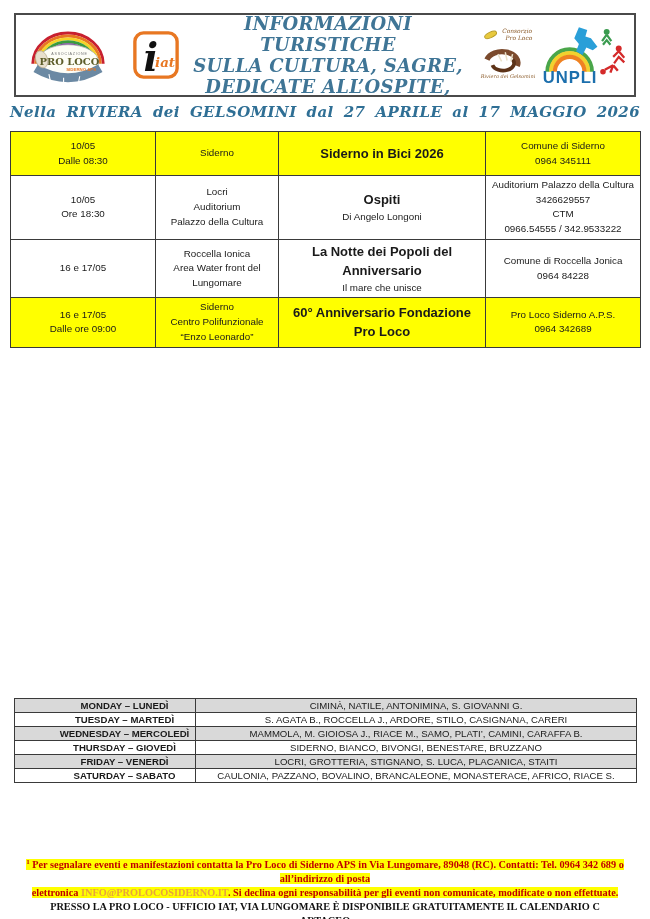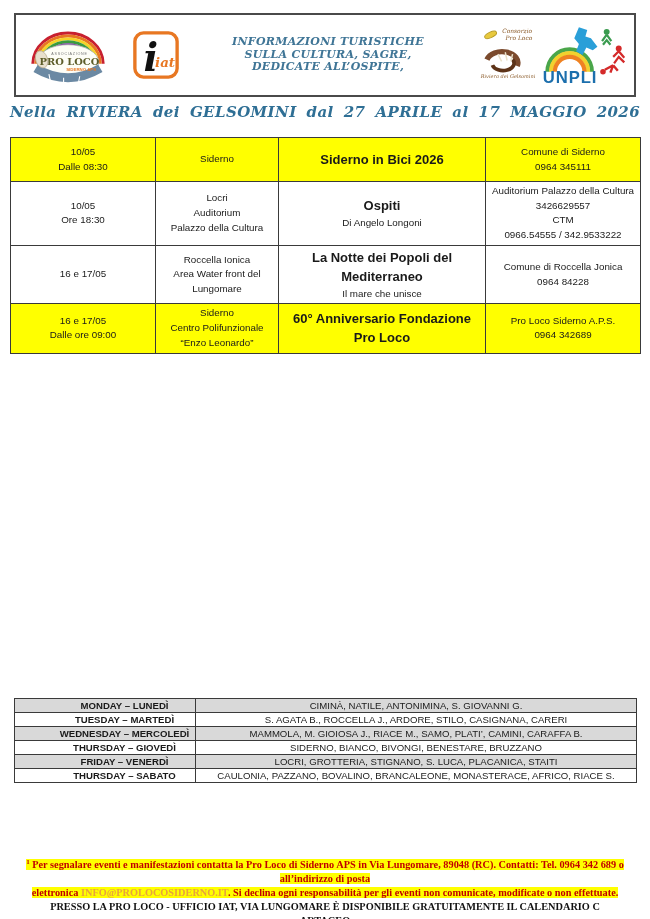--- a/index.html
+++ b/index.html
@@ -5,31 +5,31 @@
   html,body{margin:0;padding:0;background:#ffffff;}
   body{width:650px;height:919px;position:relative;overflow:hidden;
        font-family:"Liberation Sans",sans-serif;color:#1a1a1a;}
 
   
   .header{position:absolute;left:14px;top:13px;width:618px;height:80px;
           border:2px solid #4a4a4a;background:#fff;display:flex;align-items:center;}
   .hdr-logo{flex:0 0 auto;}
   .hdr-title{flex:1 1 auto;text-align:center;
              font-family:"DejaVu Serif",serif;font-style:italic;font-weight:bold;
-             font-size:11px;line-height:1.17;color:#3f7596;letter-spacing:.3px;}
+             font-size:18px;line-height:1.17;color:#3f7596;letter-spacing:.3px;}
 
   
   .subtitle{position:absolute;top:103px;left:10px;width:630px;
             font-family:"DejaVu Serif",serif;font-style:italic;font-weight:bold;
             font-size:15px;color:#2f6f95;text-align:justify;text-align-last:justify;
             letter-spacing:.4px;}
 
   
   table{border-collapse:collapse;table-layout:fixed;}
-  .events{position:absolute;left:10px;top:137px;width:630px;}
+  .events{position:absolute;left:10px;top:131px;width:630px;}
   .events td{border:1.6px solid #3a3a3a;text-align:center;vertical-align:middle;
              font-size:9.8px;line-height:1.5;padding:2px 4px;background:#fff;}
   .events tr.yellow td{background:#ffff00;}
   .cell{white-space:pre-line;}
   .ev-title{font-weight:bold;font-size:13px;white-space:pre-line;}
   .ev-desc{white-space:pre-line;}
 
   
   .markets{position:absolute;left:14px;top:698px;width:622px;}
   .markets td{border:1.4px solid #3a3a3a;text-align:center;vertical-align:middle;
@@ -158,21 +158,21 @@
     <tr style="height:47px">
       <td>
           <div class="cell">16 e 17/05</div>
         </td>
       <td>
           <div class="cell">Roccella Ionica
 Area Water front del
 Lungomare</div>
         </td>
       <td>
-          <div class="ev-title">La Notte dei Popoli del Mediterraneo</div>
+          <div class="ev-title">La Notte dei Popoli del Anniversario</div>
           <div class="ev-desc">Il mare che unisce</div>
         </td>
       <td>
           <div class="cell">Comune di Roccella Jonica
 0964 84228</div>
         </td>
     </tr>
     <tr class="yellow" style="height:45px">
       <td>
           <div class="cell">16 e 17/05
@@ -215,21 +215,21 @@
     </tr>
     <tr class="day-row">
       <td>THURSDAY – GIOVEDÌ</td>
       <td>SIDERNO, BIANCO, BIVONGI, BENESTARE, BRUZZANO</td>
     </tr>
     <tr class="day-row gray">
       <td>FRIDAY – VENERDÌ</td>
       <td>LOCRI, GROTTERIA, STIGNANO, S. LUCA, PLACANICA, STAITI</td>
     </tr>
     <tr class="day-row">
-      <td>THURSDAY – SABATO</td>
+      <td>SATURDAY – SABATO</td>
       <td>CAULONIA, PAZZANO, BOVALINO, BRANCALEONE, MONASTERACE, AFRICO, RIACE S.</td>
     </tr>
   </tbody>
 </table>
 
 <div class="footnote">
   <span class="hl"><sup>1</sup><span> Per segnalare eventi e manifestazioni contatta la Pro Loco di Siderno APS in Via Lungomare, 89048 (RC). Contatti: Tel. 0964 342 689 o all’indirizzo di posta</span><br>
     <span>elettronica </span><a class="email">INFO@PROLOCOSIDERNO.IT</a><span>. Si declina ogni responsabilità per gli eventi non comunicate, modificate o non effettuate.</span>
   </span>
   <div class="fn-last">PRESSO LA PRO LOCO - UFFICIO IAT, VIA LUNGOMARE È DISPONIBILE GRATUITAMENTE IL CALENDARIO C ARTACEO</div>

